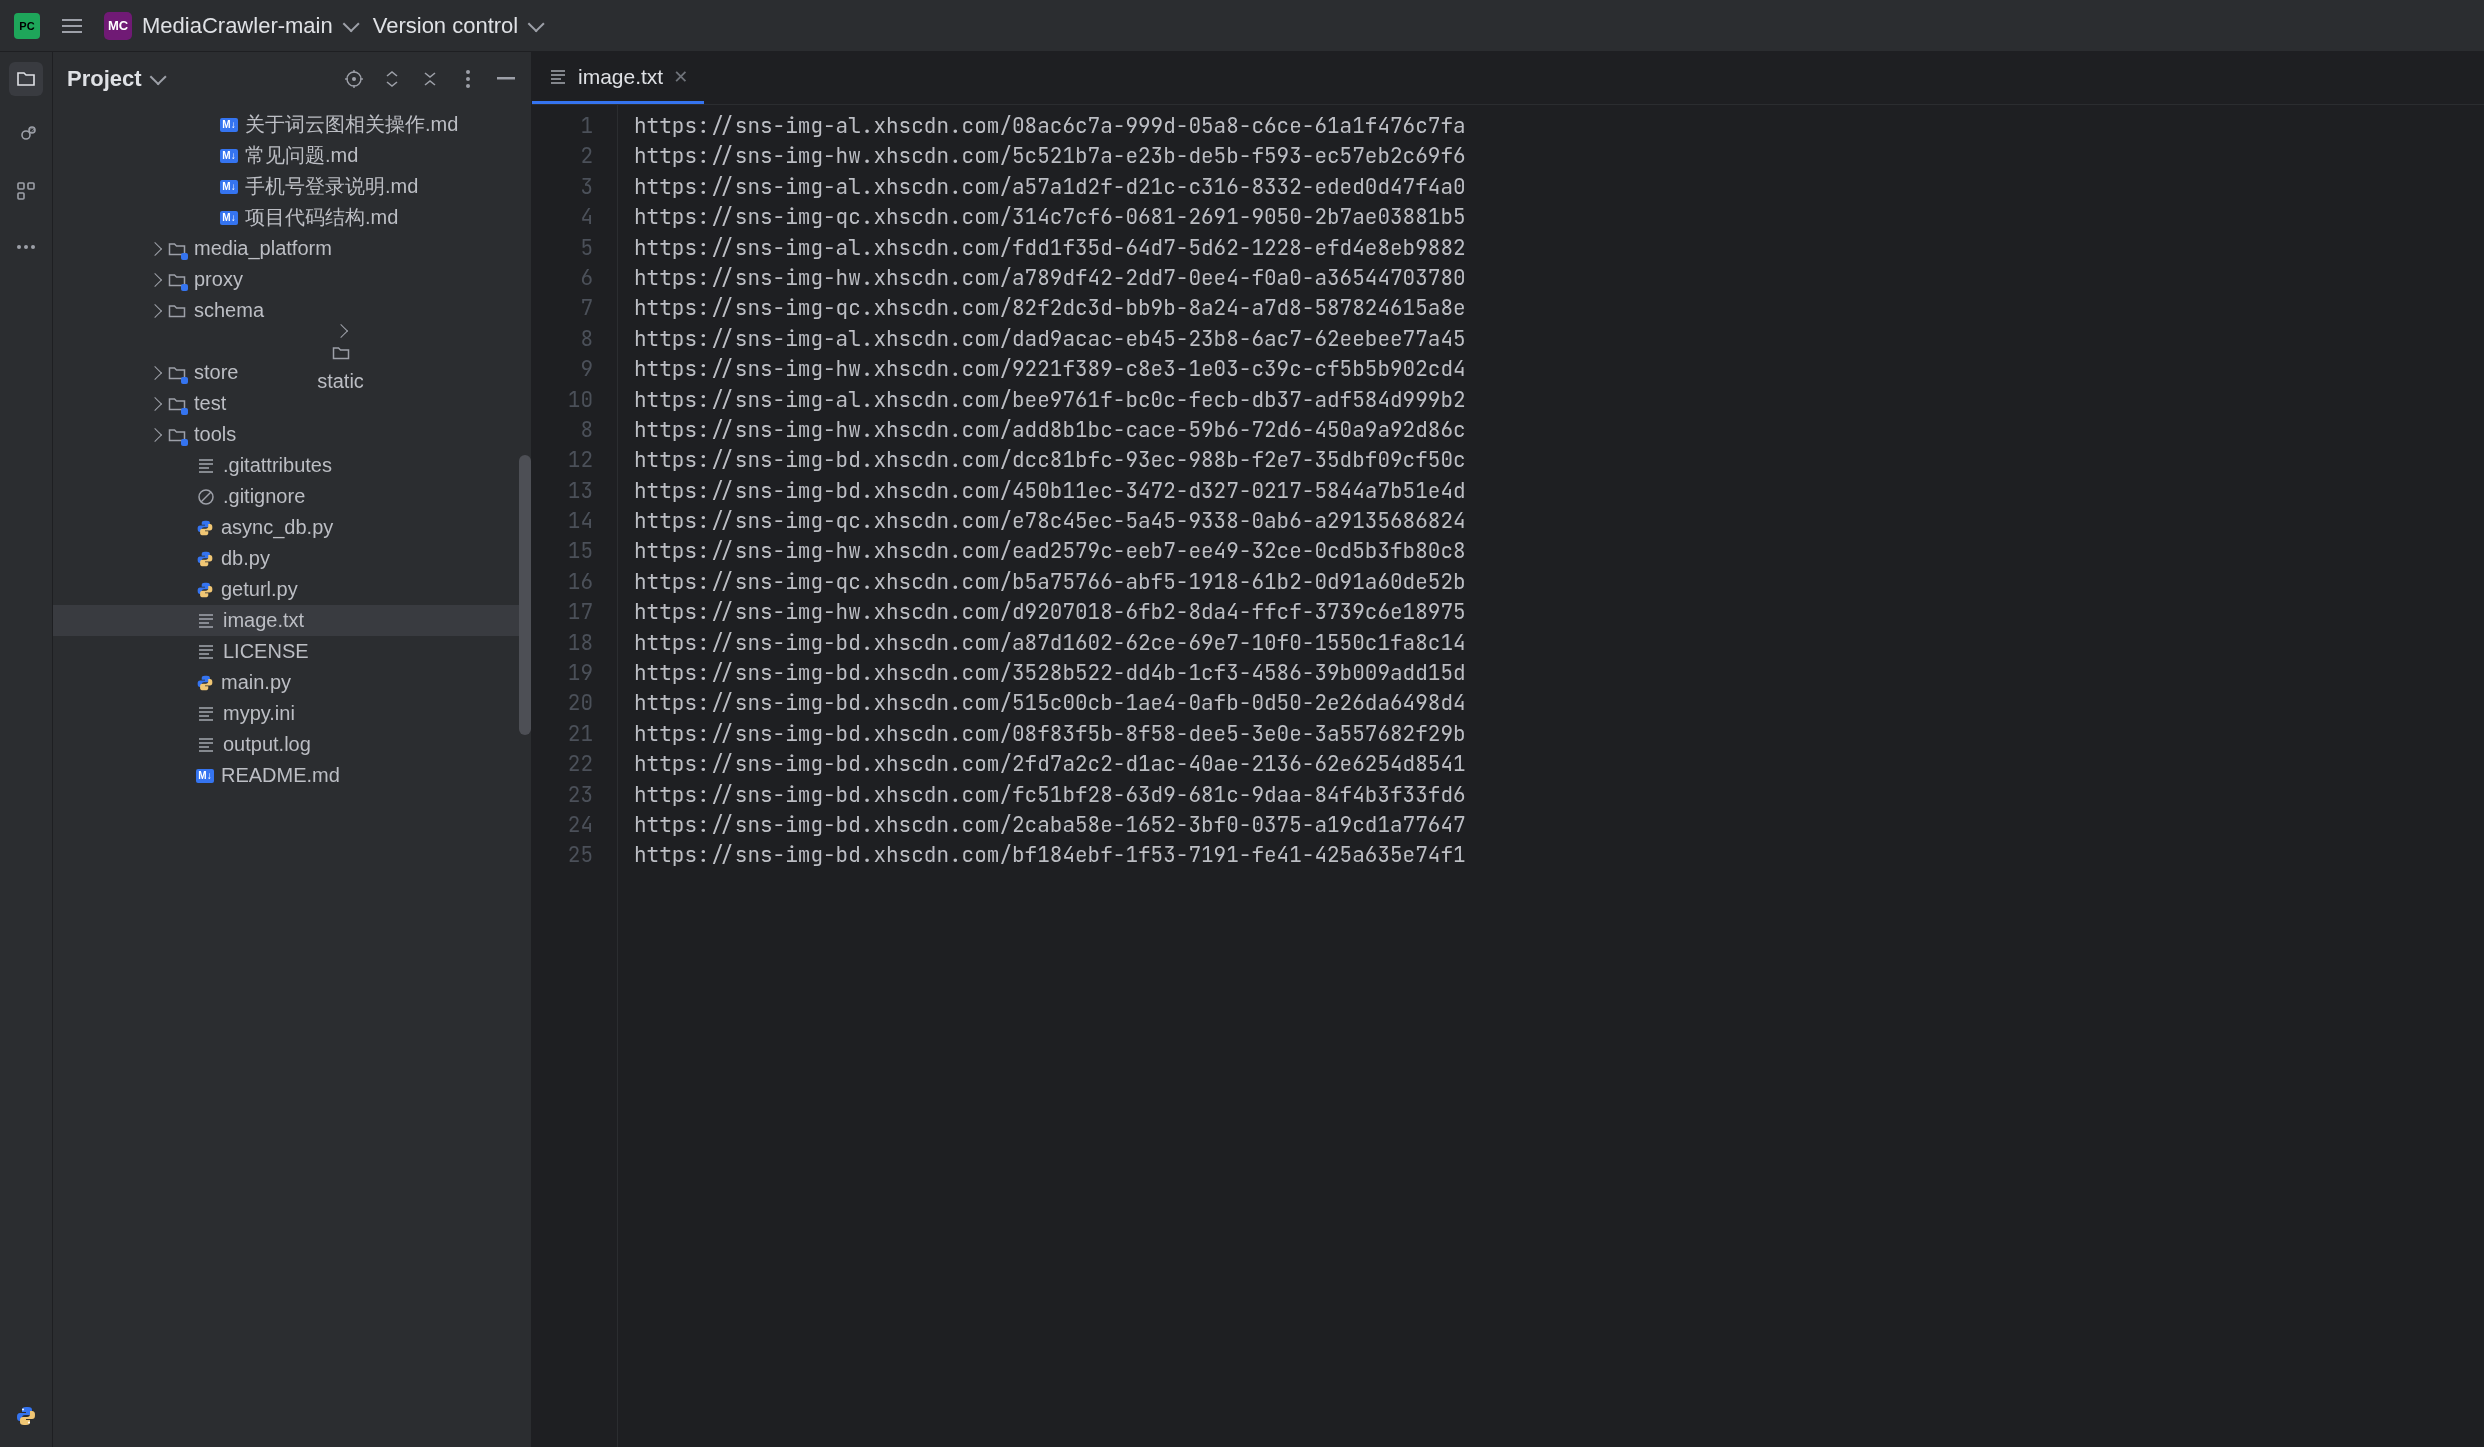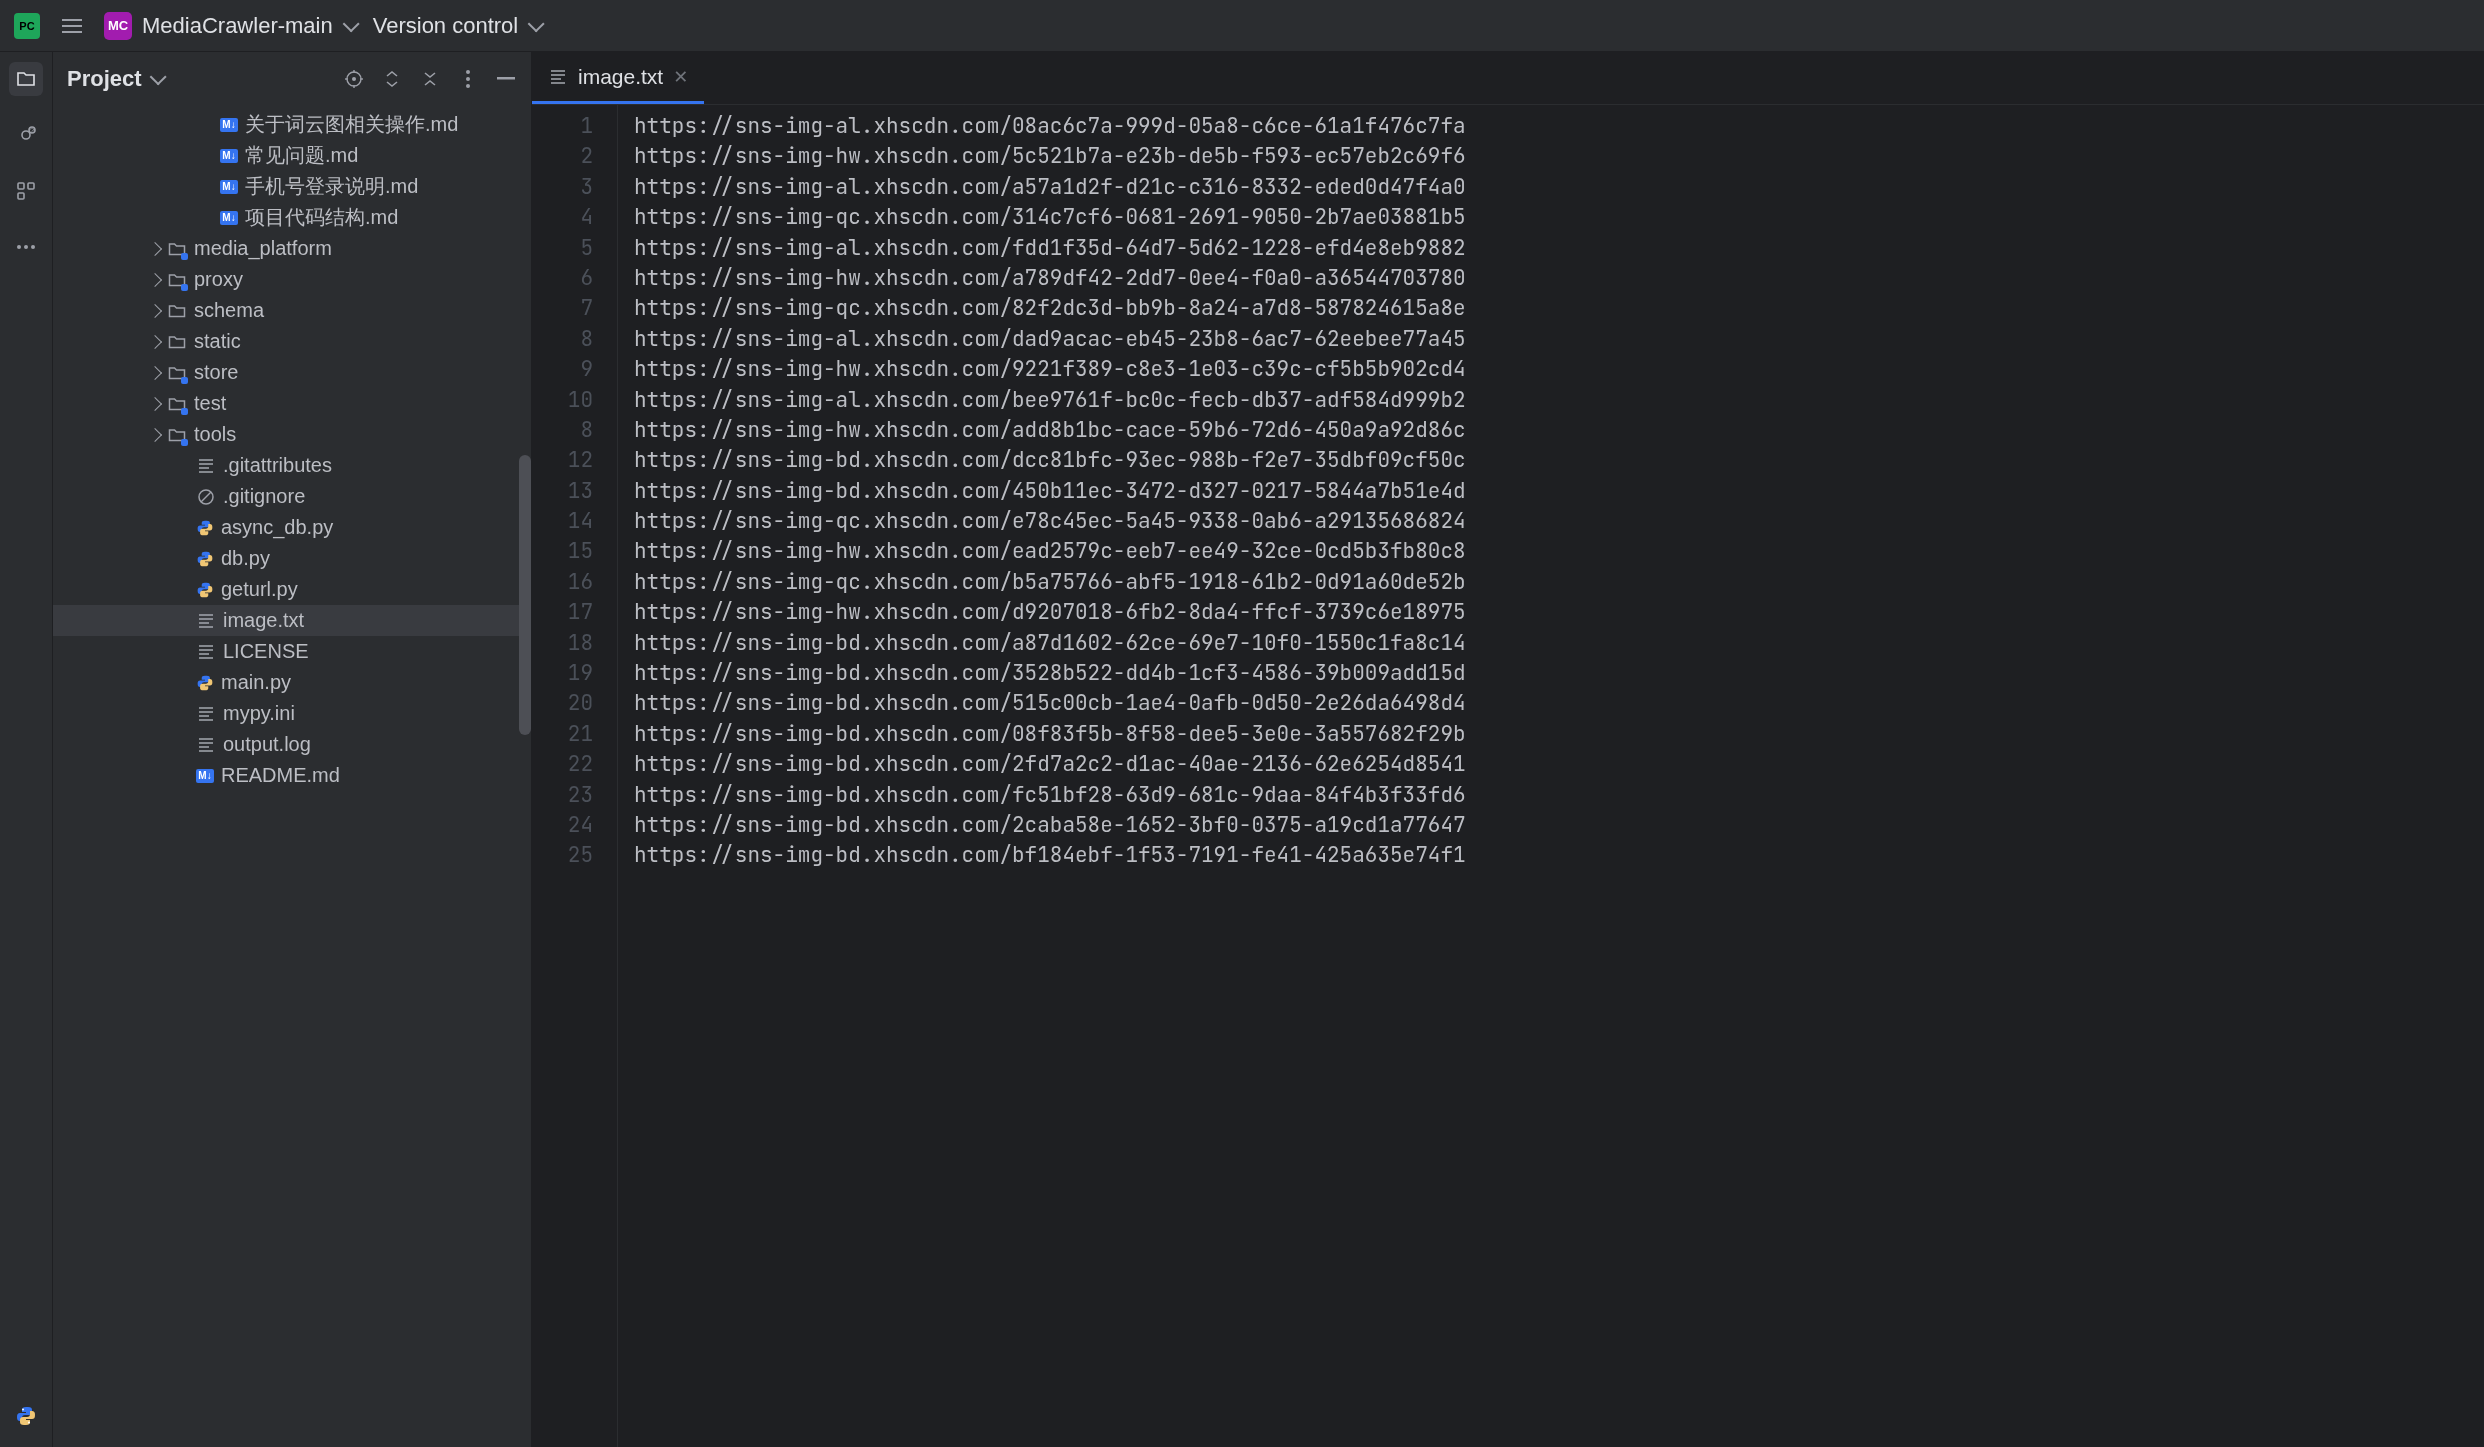--- a/index.html
+++ b/index.html
@@ -44,21 +44,21 @@
   cursor: pointer;
 }
 .hamburger-icon span {
   display: block;
   width: 20px;
   height: 2px;
   background: #9da0a8;
 }
 .project-badge {
   width: 28px; height: 28px;
-  background: #a21caf;
+  background: #701a75;
   border-radius: 5px;
   display: flex;
   align-items: center;
   justify-content: center;
   font-size: 13px;
   font-weight: 700;
   color: #fff;
 }
 .titlebar-item {
   display: flex;
@@ -414,21 +414,21 @@
         </div>
         <div class="tree-row" style="padding-left: 97px;">
           <span class="tree-chevron"></span>
           <span class="file-icon icon-folder">
             <svg width="18" height="18" viewBox="0 0 18 18">
               <path fill="none" stroke="currentColor" stroke-width="1.5" d="M1.5 4h5l2 2h8v8.5h-15z"></path>
             </svg>
           </span>
           <span class="tree-label">schema</span>
         </div>
-        <div class="tree-row" style="padding-left: 97px;">
+        <div class="tree-row" style="padding-left: 97px; flex-direction: column;">
           <span class="tree-chevron"></span>
           <span class="file-icon icon-folder">
             <svg width="18" height="18" viewBox="0 0 18 18">
               <path fill="none" stroke="currentColor" stroke-width="1.5" d="M1.5 4h5l2 2h8v8.5h-15z"></path>
             </svg>
           </span>
           <span class="tree-label">static</span>
         </div>
         <div class="tree-row" style="padding-left: 97px;">
           <span class="tree-chevron"></span>

